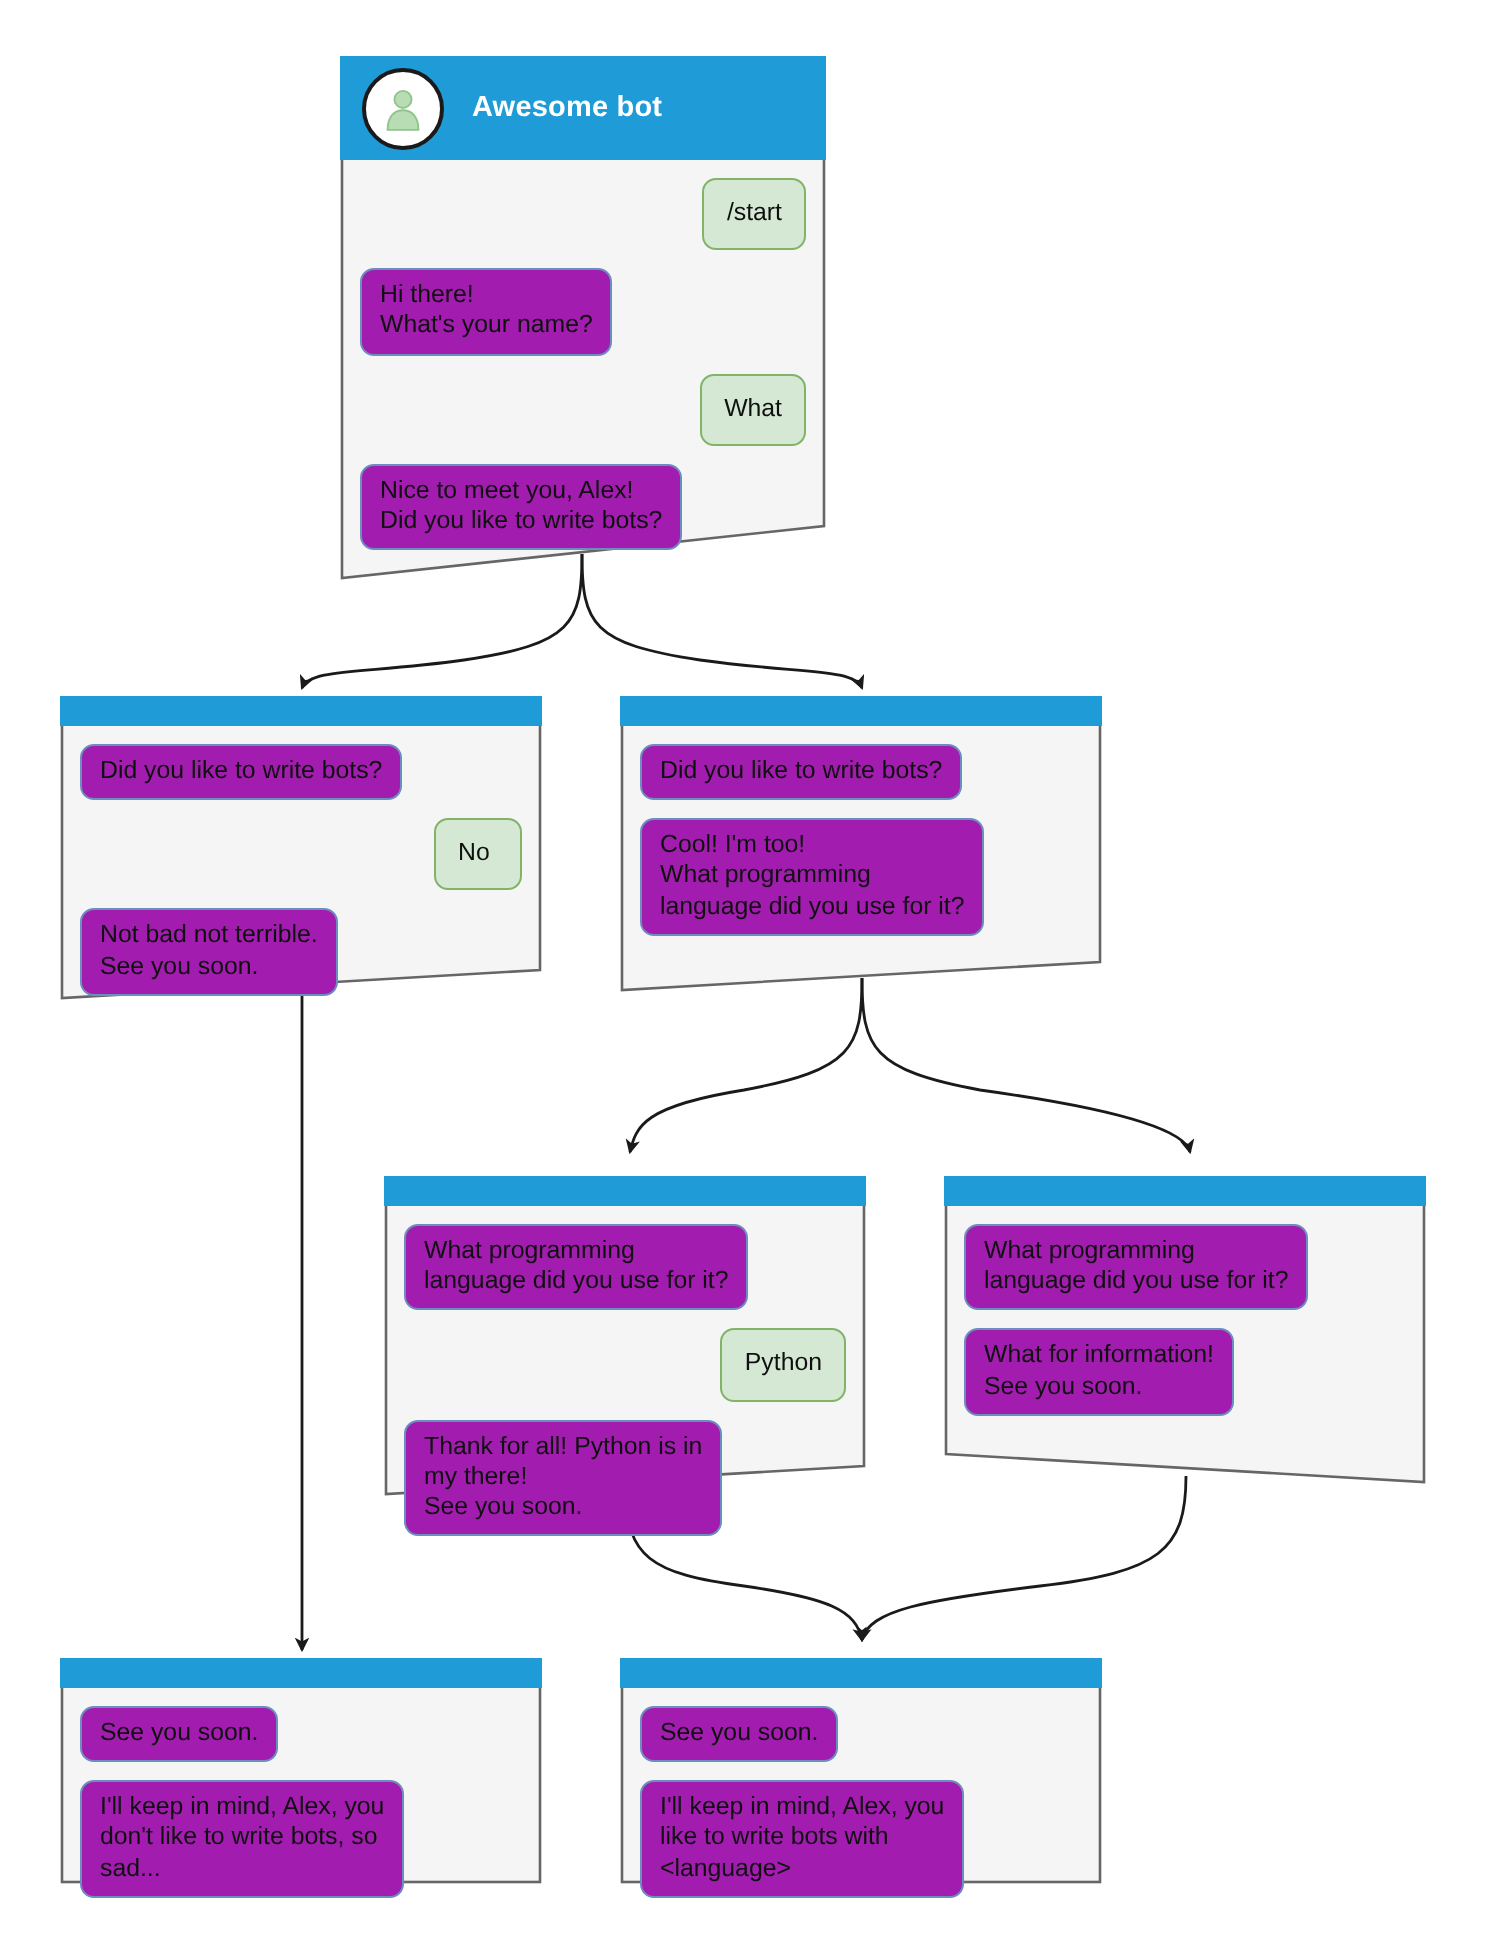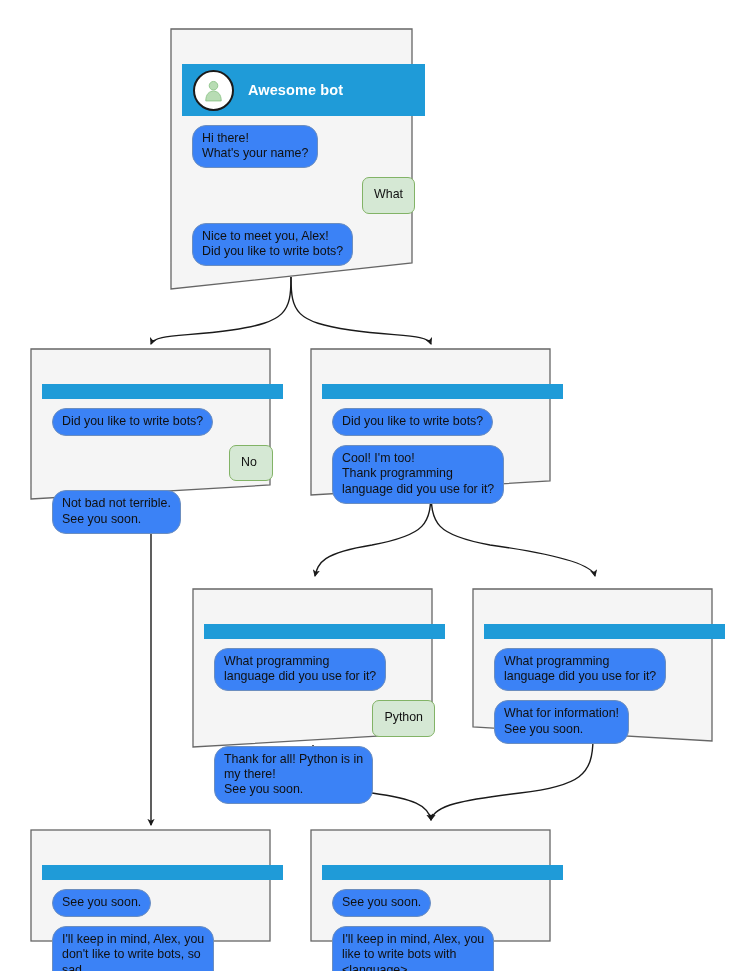--- a/index.html
+++ b/index.html
@@ -33,25 +33,24 @@
     z-index: 2;
   }
   .node-shape {
     position: absolute;
     left: 0; top: 0;
     width: 100%;
     height: 100%;
   }
   .node-content {
     position: absolute;
-    left: 12px; top: 0;
+    left: 0; top: 0;
     width: 100%;
     box-sizing: border-box;
     z-index: 3;
-    margin-top: 36px;
   }
   .node-header {
     height: 15px;
     width: 100%;
   }
   .node-header.tall {
     height: 52px;
     display: flex;
     align-items: center;
     padding-left: 11px;
@@ -93,23 +92,22 @@
     border-style: solid;
     padding: 5px 9px 6px 9px;
     font-size: 12.4px;
     line-height: 15.2px;
     color: #101010;
     white-space: pre-line;
     max-width: 78%;
     box-sizing: border-box;
   }
   .bubble.bot {
-    background: #3b82f6;
+    background: #a21caf;
     border-color: #6c8ebf;
-    border-radius: 14px;
   }
   .bubble.user {
     background: #d5e8d4;
     border-color: #82b366;
     min-width: 48px;
     text-align: left;
     padding: 9px 11px 10px 11px;
   }
   .bubble.user.short { min-width: 44px; }
 </style>
@@ -148,20 +146,23 @@
       <div class="node-header tall" style="background:#1f9bd8;">
         <div class="avatar">
           <svg width="25" height="25" viewBox="0 0 24 24">
             <circle cx="12" cy="7.4" r="4.1" fill="#b8dcb4" stroke="#8fc58a" stroke-width="0.9"></circle>
             <path d="M4.6 22 C4.6 15.4 8.0 12.6 12 12.6 C16 12.6 19.4 15.4 19.4 22 Z" fill="#b8dcb4" stroke="#8fc58a" stroke-width="0.9"></path>
           </svg>
         </div>
         <div class="bot-title">Awesome bot</div>
       </div>
       <div class="chat">
+        <div class="row right">
+          <div class="bubble user short">/start</div>
+        </div>
         <div class="row left">
           <div class="bubble bot">Hi there!
 What's your name?</div>
         </div>
         <div class="row right">
           <div class="bubble user short">What</div>
         </div>
         <div class="row left">
           <div class="bubble bot">Nice to meet you, Alex!
 Did you like to write bots?</div>
@@ -196,21 +197,21 @@
       <polygon points="1,1 240,1 240,133 1,147" fill="#f5f5f5" stroke="#666666" stroke-width="1.3"></polygon>
     </svg>
     <div class="node-content">
       <div class="node-header" style="background:#1f9bd8;"></div>
       <div class="chat">
         <div class="row left">
           <div class="bubble bot">Did you like to write bots?</div>
         </div>
         <div class="row left">
           <div class="bubble bot">Cool! I'm too!
-Thank programming
+What programming
 language did you use for it?</div>
         </div>
       </div>
     </div>
   </div>
 
   <div class="node" style="left:192px; top:588px; width:241px; height:160px;">
     <svg class="node-shape" viewBox="0 0 241 160" preserveAspectRatio="none">
       <polygon points="1,1 240,1 240,145 1,159" fill="#f5f5f5" stroke="#666666" stroke-width="1.3"></polygon>
     </svg>

